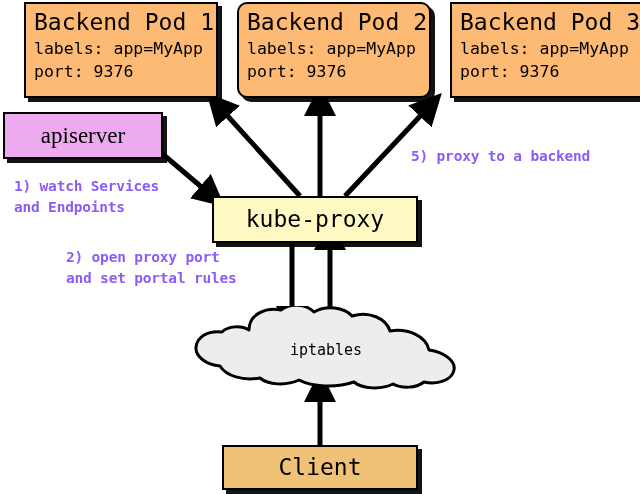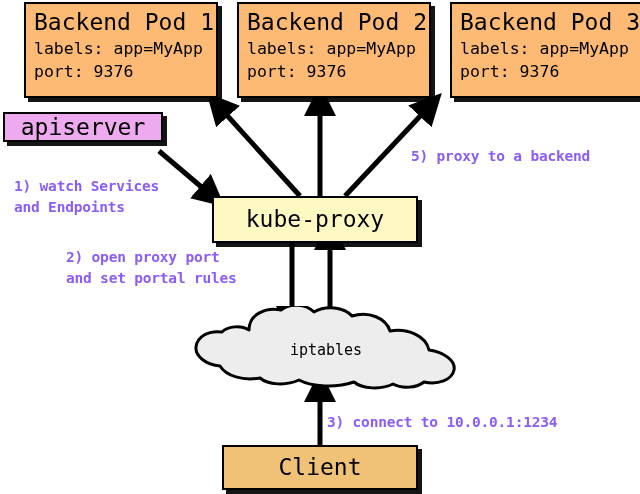--- a/index.html
+++ b/index.html
@@ -46,27 +46,28 @@
   }
   .pod-line {
     font-family: "DejaVu Sans Mono", monospace;
     font-size: 16.5px;
     line-height: 23px;
     color: #000000;
     white-space: nowrap;
   }
 
   #pod1 { left: 24px;  top: 2px; width: 194px; height: 96px; }
-  #pod2 { left: 237px; top: 2px; width: 194px; height: 96px; }
+  #pod2 { left: 237px; top: 2px; width: 194px; height: 96px; border-radius: 10px; }
   #pod3 { left: 450px; top: 2px; width: 194px; height: 96px; }
 
   
   #apiserver {
-    left: 3px; top: 112px; width: 160px; height: 30px;
+    left: 3px; top: 112px; width: 160px; height: 47px;
     background: #eeaaee;
+    font-family: Liberation Serif, serif;
   }
   #apiserver .label {
     font-size: 23px;
     line-height: 23px;
     color: #000000;
     white-space: nowrap;
   }
 
   
   #kubeproxy {
@@ -230,16 +231,15 @@
   </div>
 
   <div class="node center" id="client">
     <div class="label">Client</div>
   </div>
 
   <div class="step" id="step1">1) watch Services
 and Endpoints</div>
   <div class="step" id="step2">2) open proxy port
 and set portal rules</div>
-  <div class="step" id="step3">3) connect to 10.0.0.1:1234</div>
   <div class="step" id="step5">5) proxy to a backend</div>
 
 </div>
 
 </body></html>

